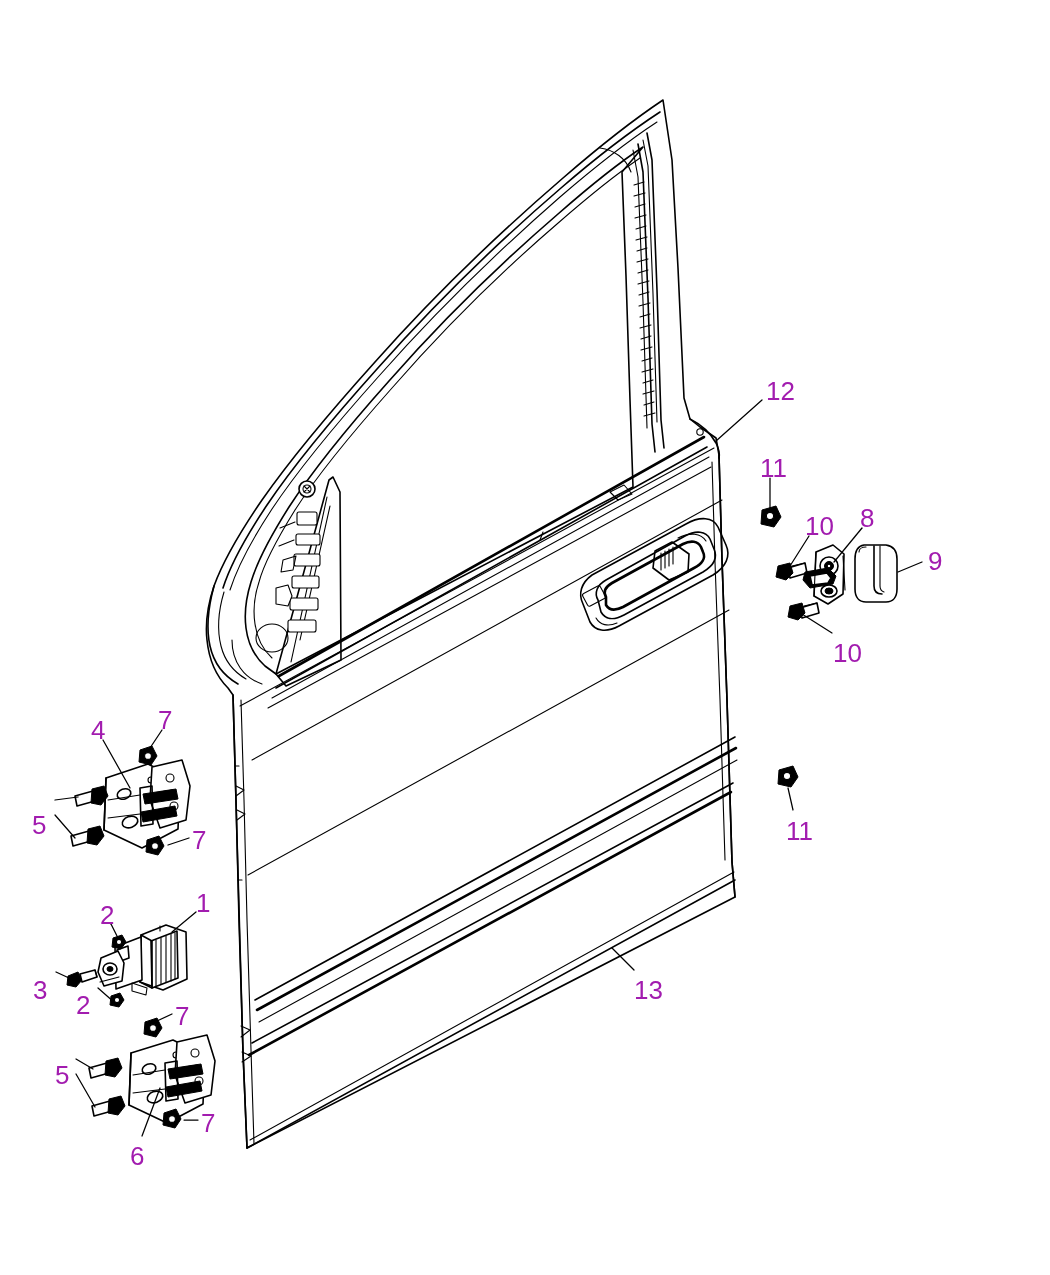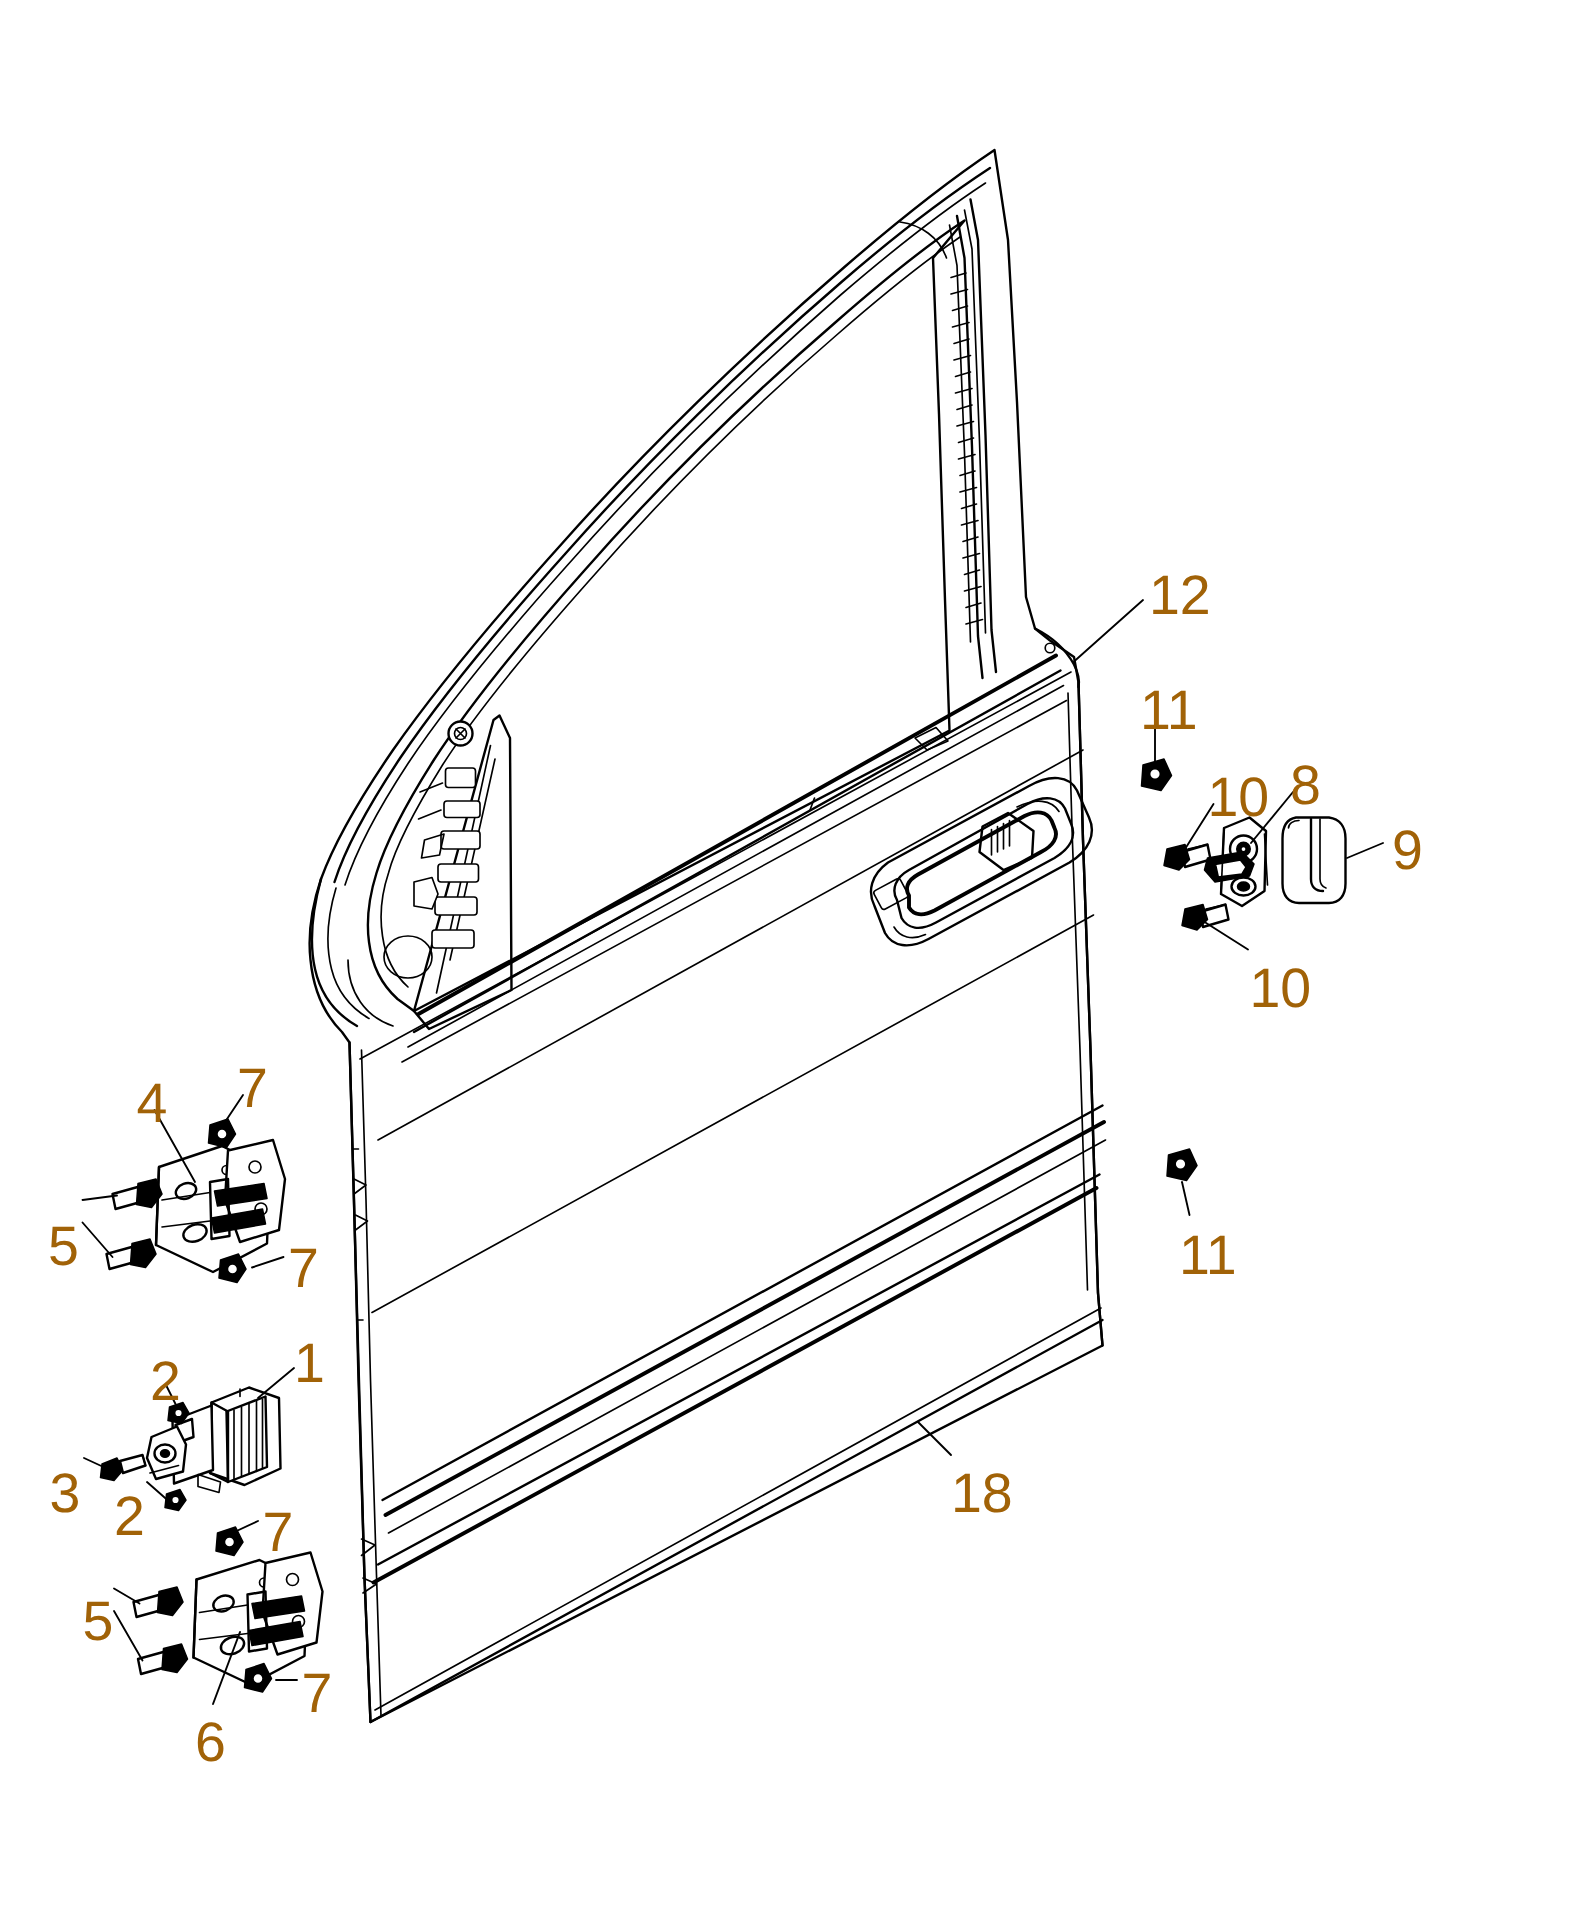--- a/index.html
+++ b/index.html
@@ -22,23 +22,23 @@
     position: absolute;
     left: 0;
     top: 0;
     width: 1050px;
     height: 1275px;
     display: block;
   }
   .callout-label {
     position: absolute;
     font-family: "Liberation Sans", sans-serif;
-    font-size: 37px;
+    font-size: 26px;
     font-weight: 400;
-    color: #a16207;
+    color: #a21caf;
     line-height: 1;
     letter-spacing: 0px;
     white-space: nowrap;
     user-select: none;
   }
   
   .ln   { fill: none; stroke: #000; stroke-width: 1.6; stroke-linejoin: round; stroke-linecap: round; }
   .ln-t { fill: none; stroke: #000; stroke-width: 1.1; stroke-linejoin: round; stroke-linecap: round; }
   .ln-h { fill: none; stroke: #000; stroke-width: 2.6; stroke-linejoin: round; stroke-linecap: round; }
   .ld   { fill: none; stroke: #000; stroke-width: 1.25; stroke-linecap: round; }
@@ -457,15 +457,15 @@
   <div class="callout-label" style="left:192px; top:827px;">7</div>
   <div class="callout-label" style="left:175px; top:1003px;">7</div>
   <div class="callout-label" style="left:201px; top:1110px;">7</div>
   <div class="callout-label" style="left:860px; top:505px;">8</div>
   <div class="callout-label" style="left:928px; top:548px;">9</div>
   <div class="callout-label" style="left:805px; top:513px;">10</div>
   <div class="callout-label" style="left:833px; top:640px;">10</div>
   <div class="callout-label" style="left:760px; top:455px;">11</div>
   <div class="callout-label" style="left:786px; top:818px;">11</div>
   <div class="callout-label" style="left:766px; top:378px;">12</div>
-  <div class="callout-label" style="left:634px; top:977px;">18</div>
+  <div class="callout-label" style="left:634px; top:977px;">13</div>
 
 </div>
 
 </body></html>

